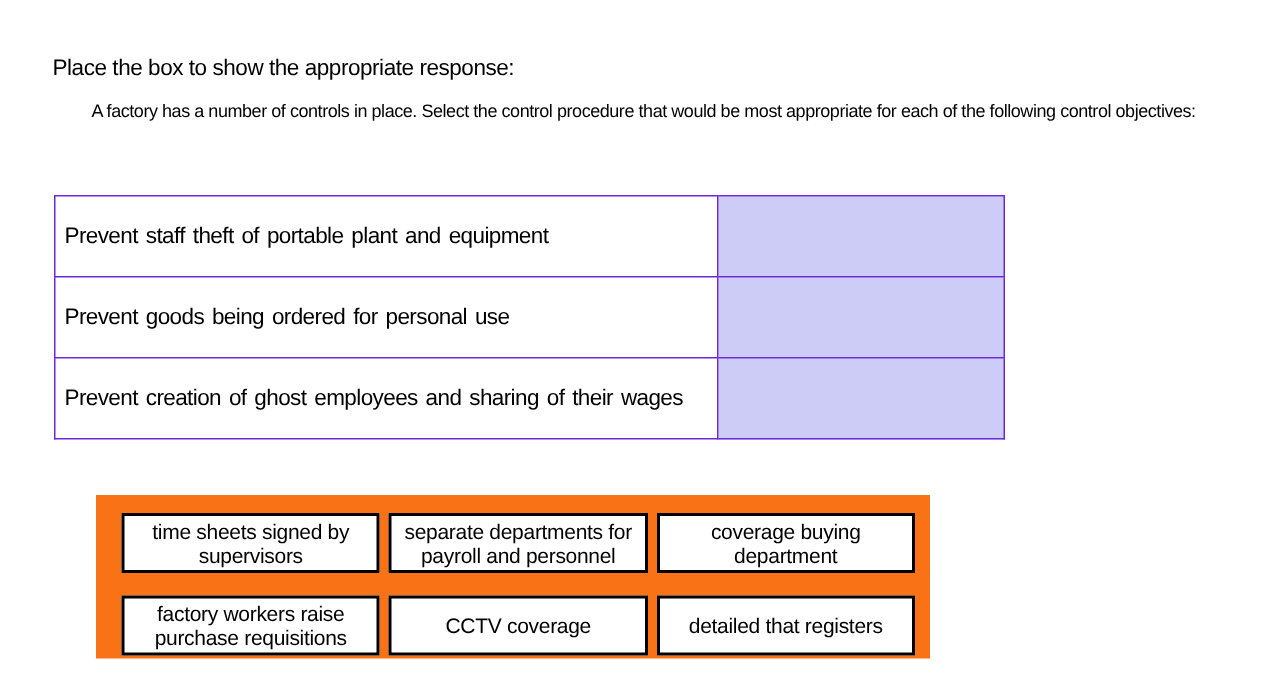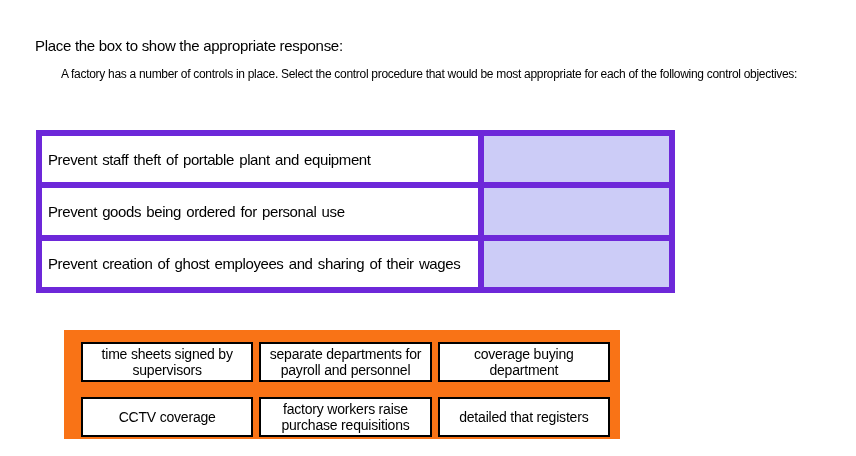--- a/index.html
+++ b/index.html
@@ -34,21 +34,21 @@
   table.objectives {
     position: absolute;
     left: 28px;
     top: 122px;
     width: 633px;
     height: 163px;
     border-collapse: collapse;
     table-layout: fixed;
   }
   table.objectives td {
-    border: 6px solid #6d28d9;
+    border: 1px solid #6d28d9;
   }
   td.objective-cell {
     width: 442px;
     padding-left: 6px;
     font-size: 15px;
     letter-spacing: -0.4px;
     word-spacing: 1.5px;
     white-space: nowrap;
     vertical-align: middle;
     background: #ffffff;
@@ -125,24 +125,24 @@
       </div>
       <div class="option-box">
         <span>separate departments for payroll and personnel</span>
       </div>
       <div class="option-box">
         <span>coverage buying department</span>
       </div>
     </div>
     <div class="tray-row">
       <div class="option-box">
-        <span>CCTV coverage</span>
+        <span>factory workers raise purchase requisitions</span>
       </div>
       <div class="option-box">
-        <span>factory workers raise purchase requisitions</span>
+        <span>CCTV coverage</span>
       </div>
       <div class="option-box">
         <span>detailed that registers</span>
       </div>
     </div>
   </div>
 
 </div>
 
 </body></html>

